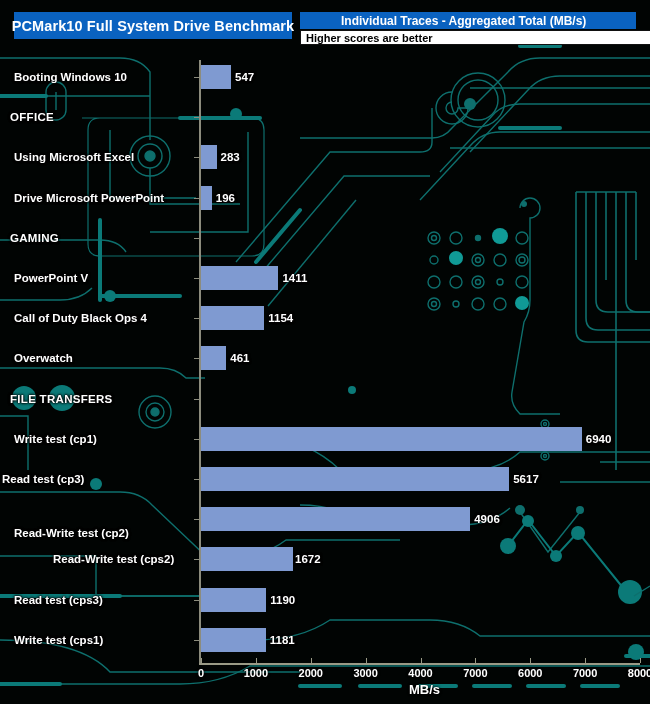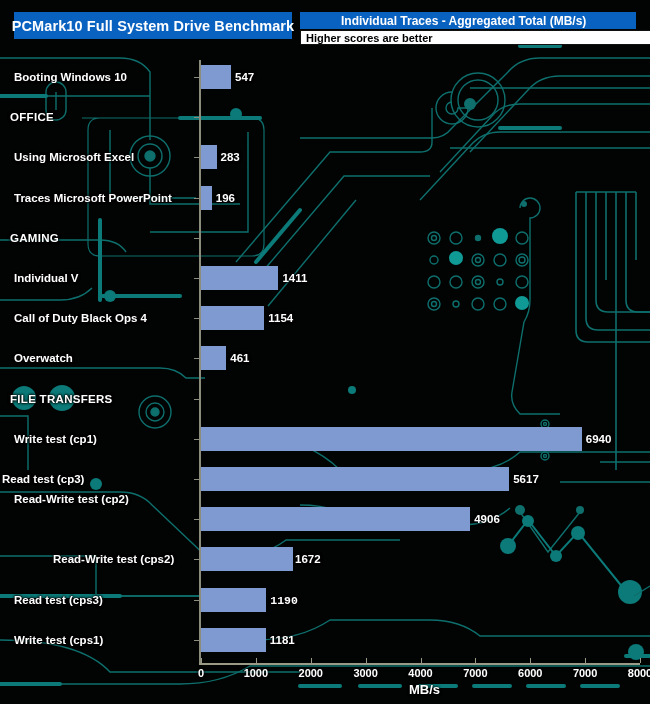--- a/index.html
+++ b/index.html
@@ -266,27 +266,27 @@
         <div class="cat-label" style="top: 77px; left: 14px;">Booting Windows 10</div>
         <div class="bar" style="left: 201px; top: 77px; width: 30.0166px;"></div>
         <div class="bar-value" style="left: 235.017px; top: 77px;">547</div>
         <div class="ytick" style="top: 117.2px;"></div>
         <div class="cat-label section" style="top: 117.2px; left: 10px;">OFFICE</div>
         <div class="ytick" style="top: 157.4px;"></div>
         <div class="cat-label" style="top: 157.4px; left: 14px;">Using Microsoft Excel</div>
         <div class="bar" style="left: 201px; top: 157.4px; width: 15.5296px;"></div>
         <div class="bar-value" style="left: 220.53px; top: 157.4px;">283</div>
         <div class="ytick" style="top: 197.6px;"></div>
-        <div class="cat-label" style="top: 197.6px; left: 14px;">Traces Microsoft PowerPoint</div>
+        <div class="cat-label" style="top: 197.6px; left: 14px;">Drive Microsoft PowerPoint</div>
         <div class="bar" style="left: 201px; top: 197.6px; width: 10.7555px;"></div>
         <div class="bar-value" style="left: 215.756px; top: 197.6px;">196</div>
         <div class="ytick" style="top: 237.8px;"></div>
         <div class="cat-label section" style="top: 237.8px; left: 10px;">GAMING</div>
         <div class="ytick" style="top: 278px;"></div>
-        <div class="cat-label" style="top: 278px; left: 14px;">Individual V</div>
+        <div class="cat-label" style="top: 278px; left: 14px;">PowerPoint V</div>
         <div class="bar" style="left: 201px; top: 278px; width: 77.4286px;"></div>
         <div class="bar-value" style="left: 282.429px; top: 278px;">1411</div>
         <div class="ytick" style="top: 318.2px;"></div>
         <div class="cat-label" style="top: 318.2px; left: 14px;">Call of Duty Black Ops 4</div>
         <div class="bar" style="left: 201px; top: 318.2px; width: 63.3257px;"></div>
         <div class="bar-value" style="left: 268.326px; top: 318.2px;">1154</div>
         <div class="ytick" style="top: 358.4px;"></div>
         <div class="cat-label" style="top: 358.4px; left: 14px;">Overwatch</div>
         <div class="bar" style="left: 201px; top: 358.4px; width: 25.2974px;"></div>
         <div class="bar-value" style="left: 230.297px; top: 358.4px;">461</div>
@@ -294,31 +294,31 @@
         <div class="cat-label section" style="top: 398.6px; left: 10px;">FILE TRANSFERS</div>
         <div class="ytick" style="top: 438.8px;"></div>
         <div class="cat-label" style="top: 438.8px; left: 14px;">Write test (cp1)</div>
         <div class="bar" style="left: 201px; top: 438.8px; width: 380.832px;"></div>
         <div class="bar-value" style="left: 585.832px; top: 438.8px;">6940</div>
         <div class="ytick" style="top: 479px;"></div>
         <div class="cat-label" style="top: 479px; left: 2px;">Read test (cp3)</div>
         <div class="bar" style="left: 201px; top: 479px; width: 308.233px;"></div>
         <div class="bar-value" style="left: 513.233px; top: 479px;">5617</div>
         <div class="ytick" style="top: 519.2px;"></div>
-        <div class="cat-label" style="top: 499px; left: 14px;">Read-Write test (cp2)</div>
+        <div class="cat-label" style="top: 533px; left: 14px;">Read-Write test (cp2)</div>
         <div class="bar" style="left: 201px; top: 519.2px; width: 269.217px;"></div>
         <div class="bar-value" style="left: 474.217px; top: 519.2px;">4906</div>
         <div class="ytick" style="top: 559.4px;"></div>
         <div class="cat-label" style="top: 559.4px; left: 14px; padding-left: 39px;">Read-Write test (cps2)</div>
         <div class="bar" style="left: 201px; top: 559.4px; width: 91.751px;"></div>
         <div class="bar-value" style="left: 295px; top: 559.4px;">1672</div>
         <div class="ytick" style="top: 599.6px;"></div>
         <div class="cat-label" style="top: 599.6px; left: 14px;">Read test (cps3)</div>
         <div class="bar" style="left: 201px; top: 599.6px; width: 65.3012px;"></div>
-        <div class="bar-value" style="left: 270.301px; top: 599.6px; font-family: Liberation Mono, monospace;">1190</div>
+        <div class="bar-value" style="left: 270.301px; top: 599.6px;">1190</div>
         <div class="ytick" style="top: 639.8px;"></div>
         <div class="cat-label" style="top: 639.8px; left: 14px;">Write test (cps1)</div>
         <div class="bar" style="left: 201px; top: 639.8px; width: 64.8074px;"></div>
         <div class="bar-value" style="left: 269.807px; top: 639.8px;">1181</div>
       </div>
     <div id="xaxis-layer">
         <div class="xtick" style="left: 201px;"></div>
         <div class="xtick-label" style="left: 201px;">0</div>
         <div class="xtick" style="left: 255.875px;"></div>
         <div class="xtick-label" style="left: 255.875px;">1000</div>

